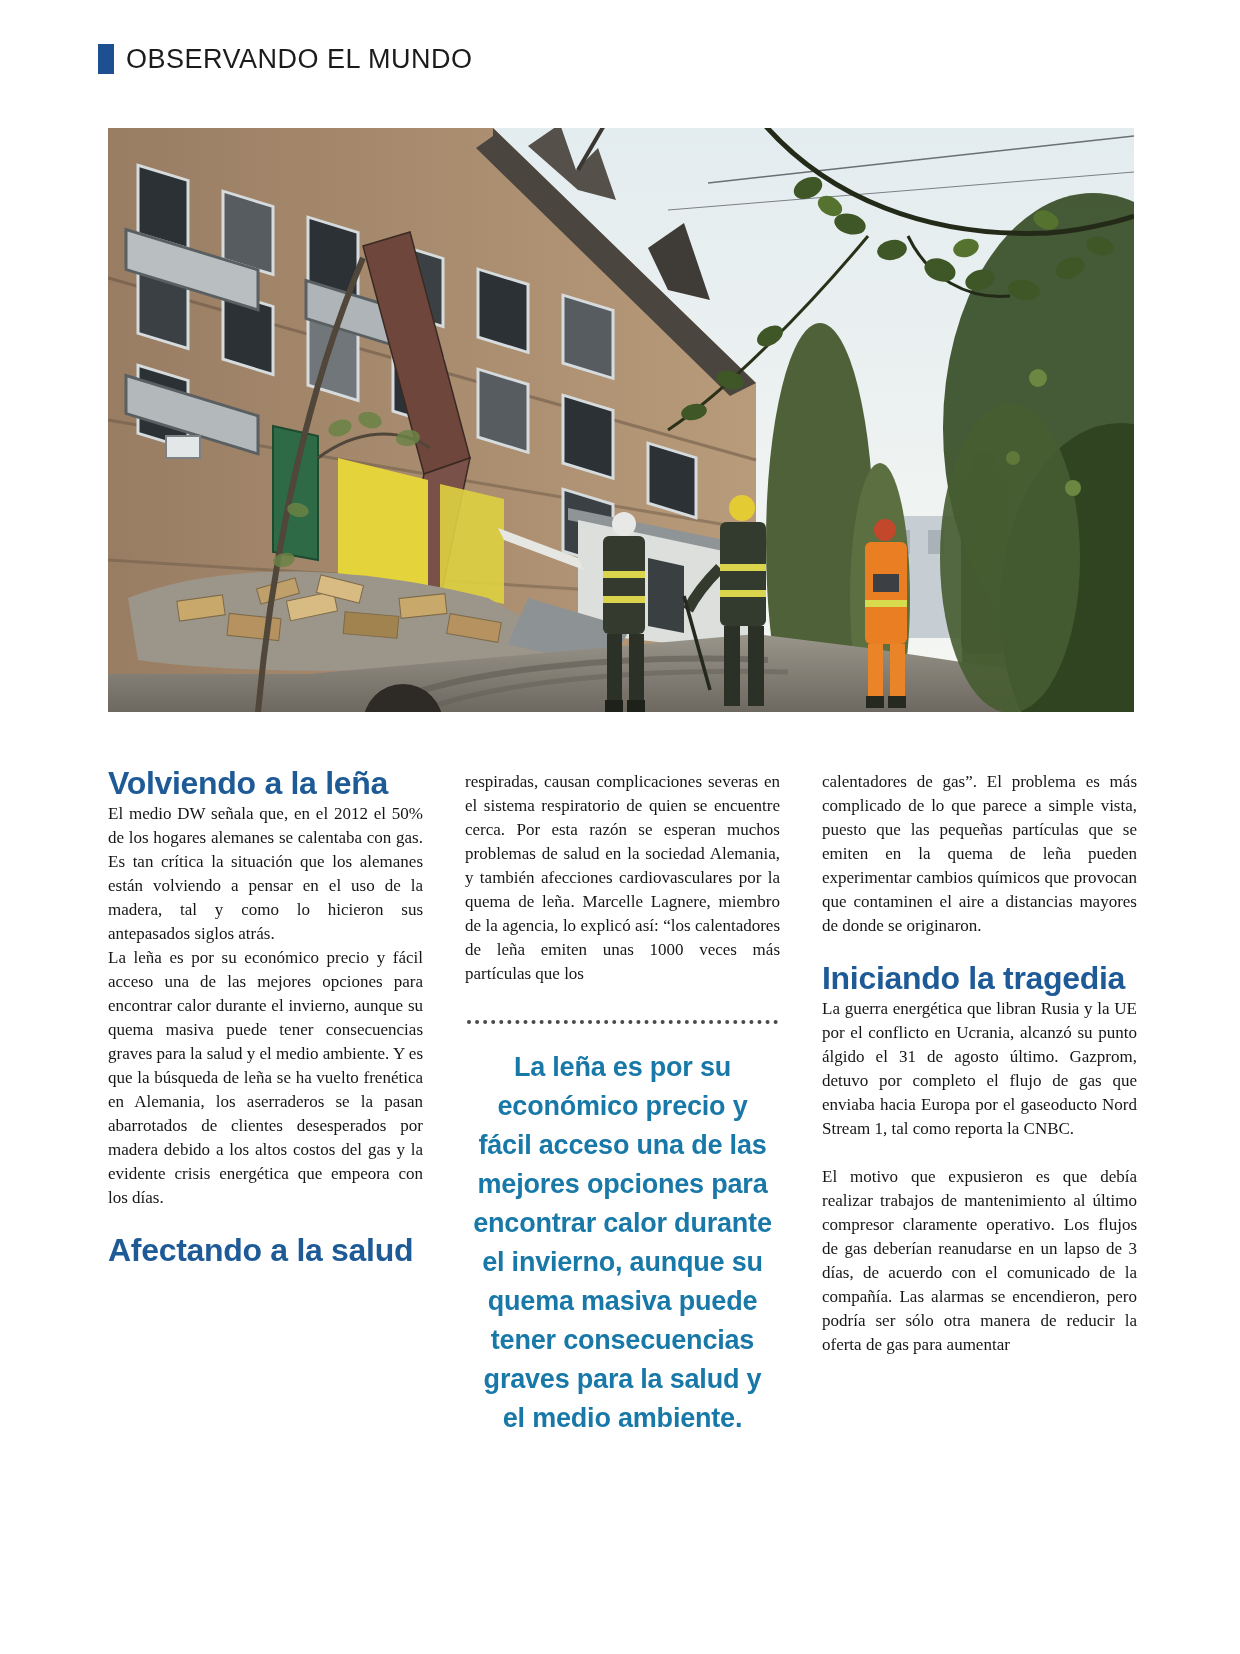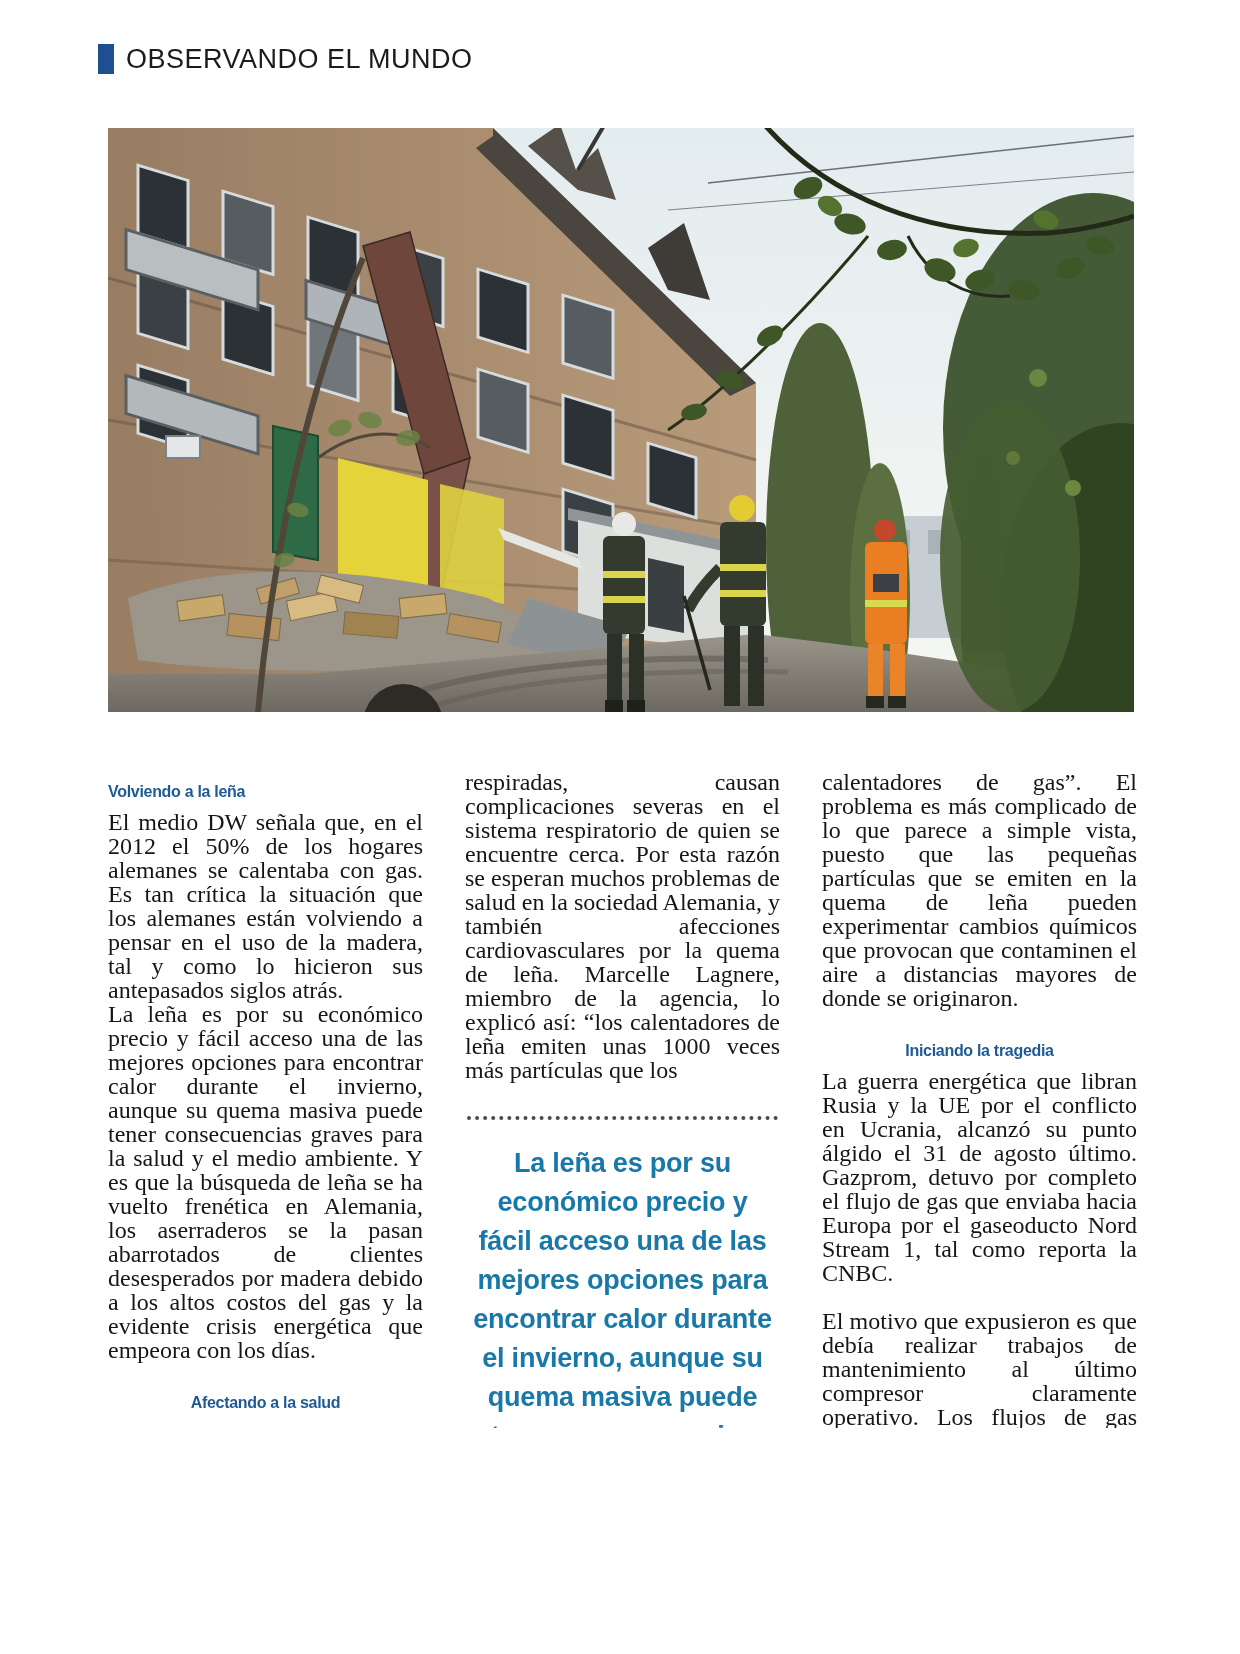--- a/index.html
+++ b/index.html
@@ -9,24 +9,24 @@
   .kicker{position:absolute;left:98px;top:44px;display:flex;align-items:center;}
   .kicker-square{width:16px;height:30px;background:var(--accent_blue,#1d4f91);flex:0 0 auto;}
   .kicker-title{margin:0 0 0 12px;font-family:"Liberation Sans",sans-serif;font-weight:400;
                 font-size:27px;line-height:30px;color:#1b1b1b;letter-spacing:.5px;}
   
   .photo{position:absolute;left:108px;top:128px;width:1026px;height:584px;margin:0;overflow:hidden;}
   .photo svg{display:block;width:100%;height:100%;}
   
   .columns{position:absolute;left:108px;top:770px;width:1029px;display:grid;
            grid-template-columns:315px 315px 315px;column-gap:42px;}
-  .col p{margin:0;font-size:24px;line-height:24px;text-align:justify;hyphens:auto;}
-  .subhead{margin:8px 0 5px 0;font-family:"Liberation Sans",sans-serif;font-weight:700;
-           font-size:16px;line-height:27px;color:var(--heading_blue,#1e5a96);letter-spacing:-.3px;}
-  .subhead.later{margin-top:27px;text-align:center;}
+  .col p{margin:0;font-size:17px;line-height:24px;text-align:justify;hyphens:auto;}
+  .subhead{margin:0 0 5px 0;font-family:"Liberation Sans",sans-serif;font-weight:700;
+           font-size:32px;line-height:27px;color:var(--heading_blue,#1e5a96);letter-spacing:-.3px;}
+  .subhead.later{margin-top:27px;}
   .gap{margin-top:24px !important;}
   .dots{border-top:4px dotted #4a4a4a;height:0;margin:34px 2px 24px 2px;}
   .pullquote{font-family:"Liberation Sans",sans-serif;font-weight:700;font-size:27px;
              line-height:39px;color:var(--quote_blue,#1878a8);text-align:center;
              letter-spacing:-.2px;padding:0 4px;}
   
   .footer{position:absolute;left:64px;top:1560px;display:flex;align-items:baseline;
           font-family:"Liberation Sans",sans-serif;}
   .page-num{font-weight:700;font-size:31px;color:#111;}
   .logo{font-weight:700;font-size:31px;letter-spacing:-1px;margin-left:10px;}

